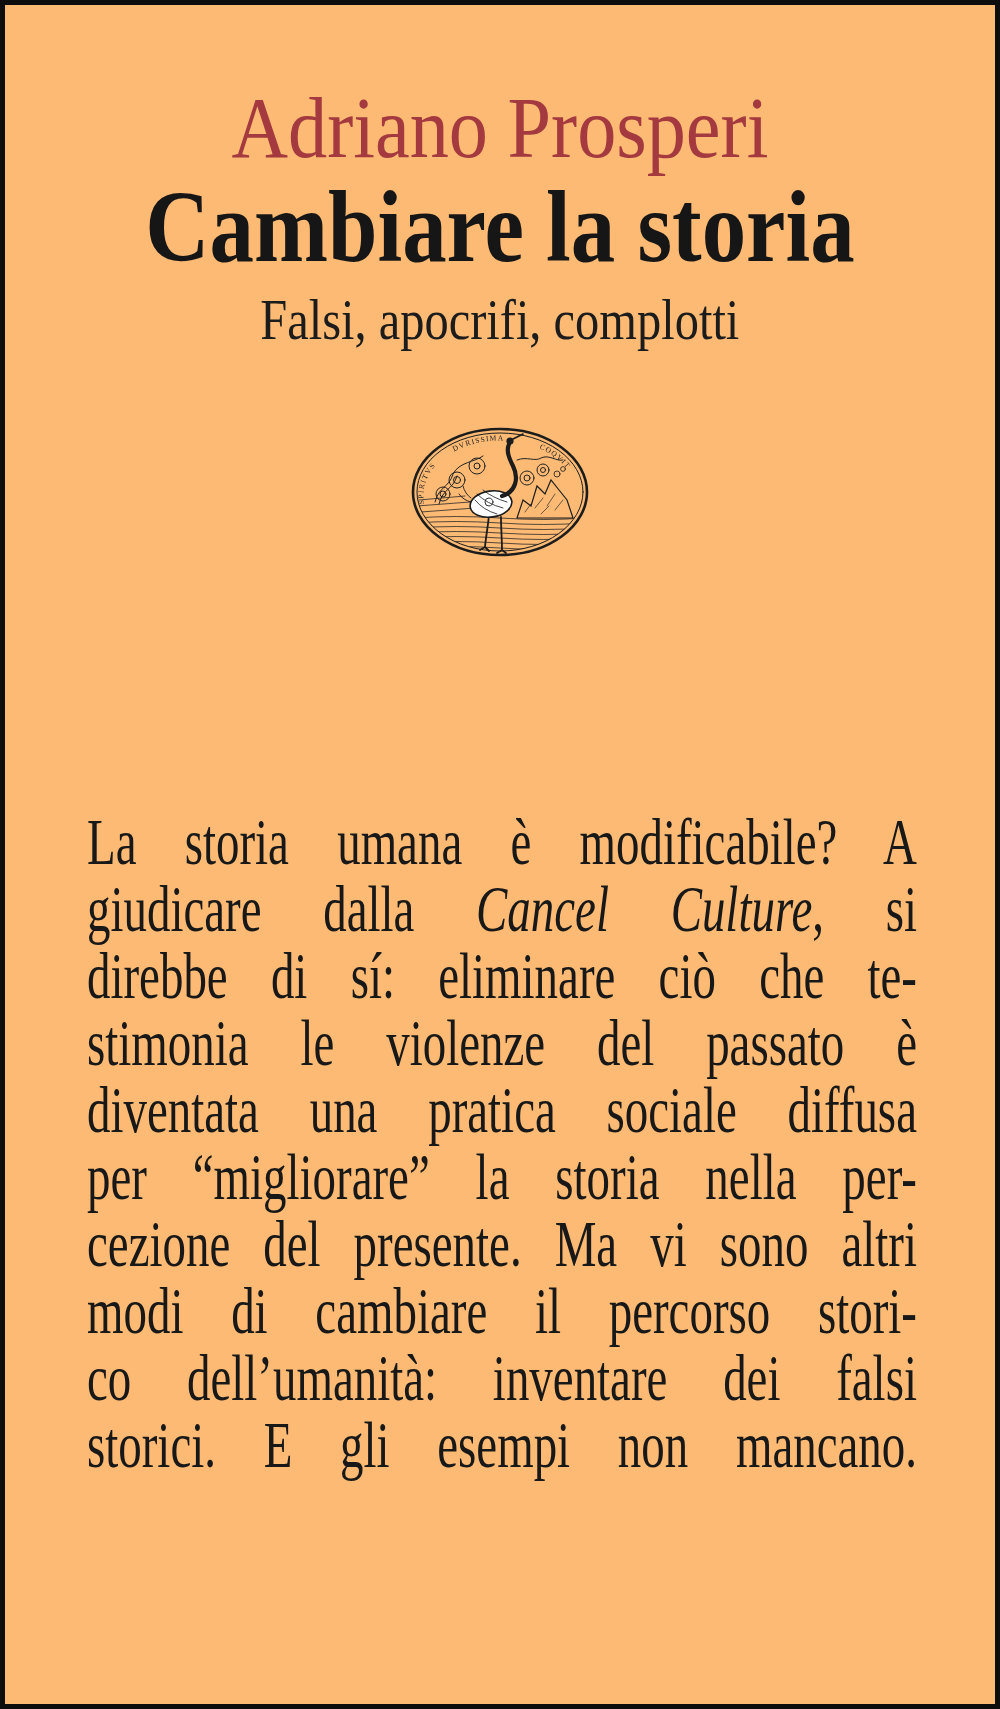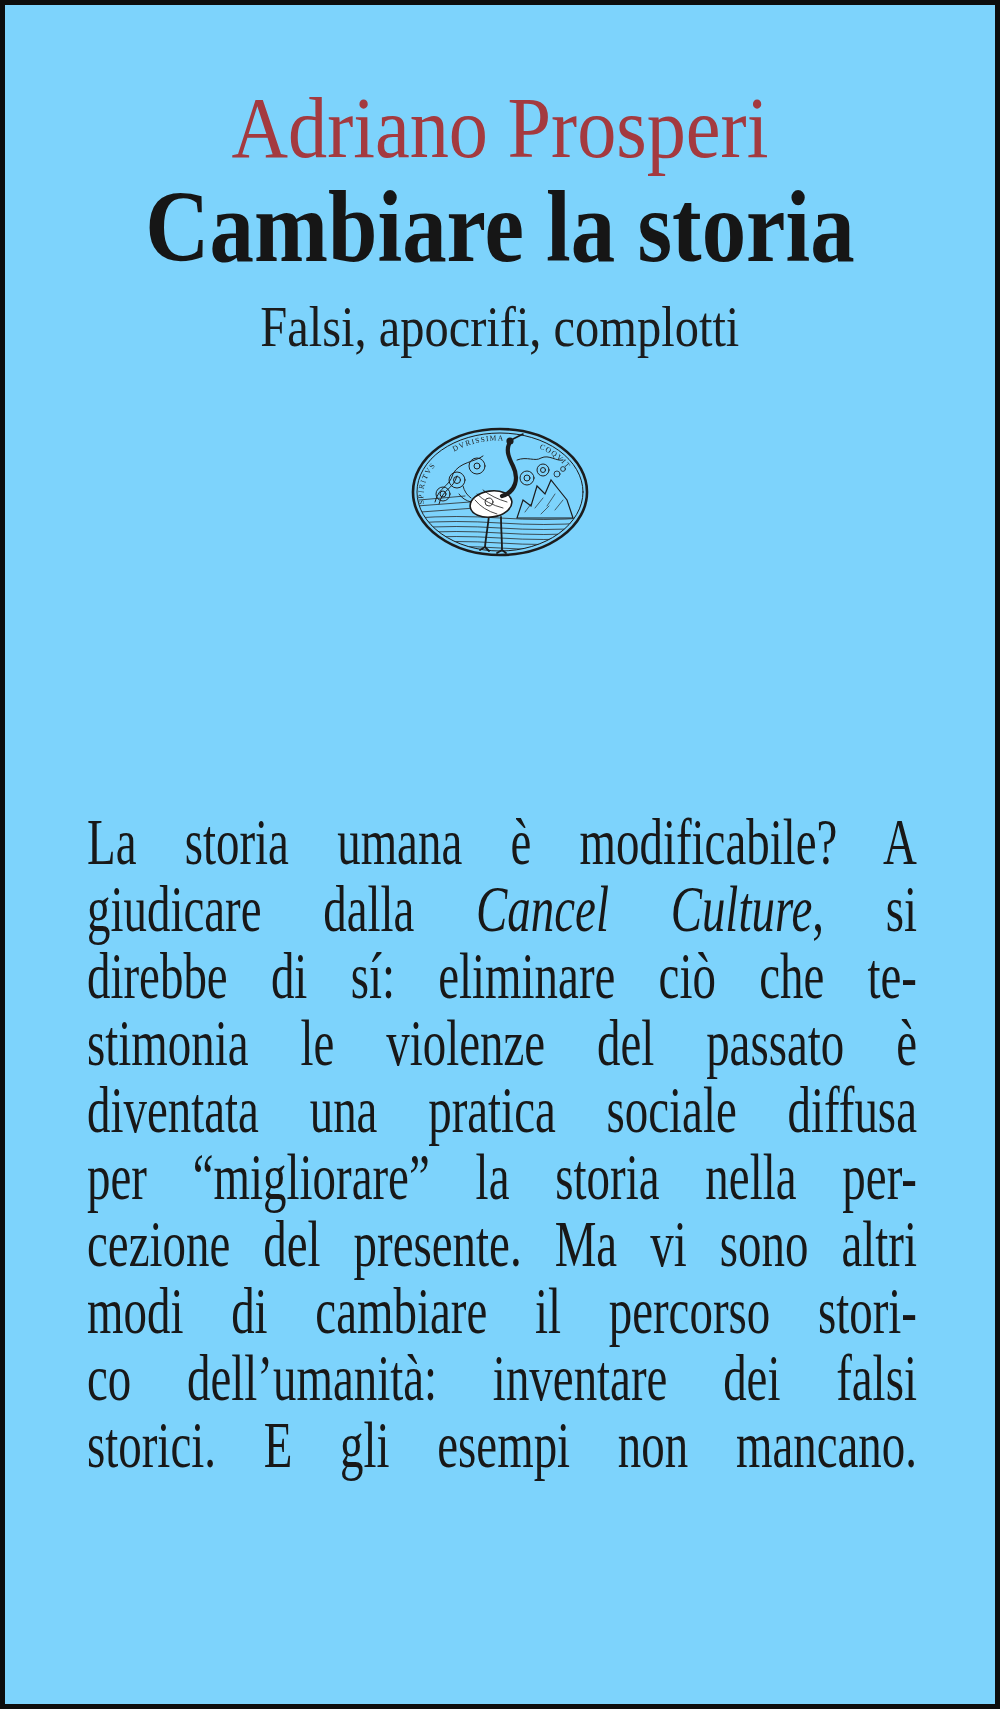--- a/index.html
+++ b/index.html
@@ -5,21 +5,21 @@
   html, body {
     margin: 0;
     padding: 0;
     background: #ffffff;
   }
   .cover {
     position: relative;
     width: 1000px;
     height: 1709px;
     box-sizing: border-box;
-    background: #7dd3fc;
+    background: #fdba74;
     border: 5px solid #0d0d0d;
     overflow: hidden;
     font-family: "Liberation Serif", "DejaVu Serif", serif;
     color: #1a1a1a;
   }
   .cond {
     display: inline-block;
     white-space: nowrap;
     transform-origin: 50% 0;
   }
@@ -40,21 +40,21 @@
     text-align: center;
     font-size: 101px;
     line-height: 1;
     color: #161616;
     font-weight: bold;
   }
   .title .cond { transform: scaleX(0.88); }
   .subtitle {
     position: absolute;
     left: 0; right: 0;
-    top: 293px;
+    top: 286px;
     text-align: center;
     font-size: 57px;
     line-height: 1;
     color: #1c1c1c;
   }
   .subtitle .cond { transform: scaleX(0.85); }
   .emblem {
     position: absolute;
     left: 50%;
     top: 417px;

